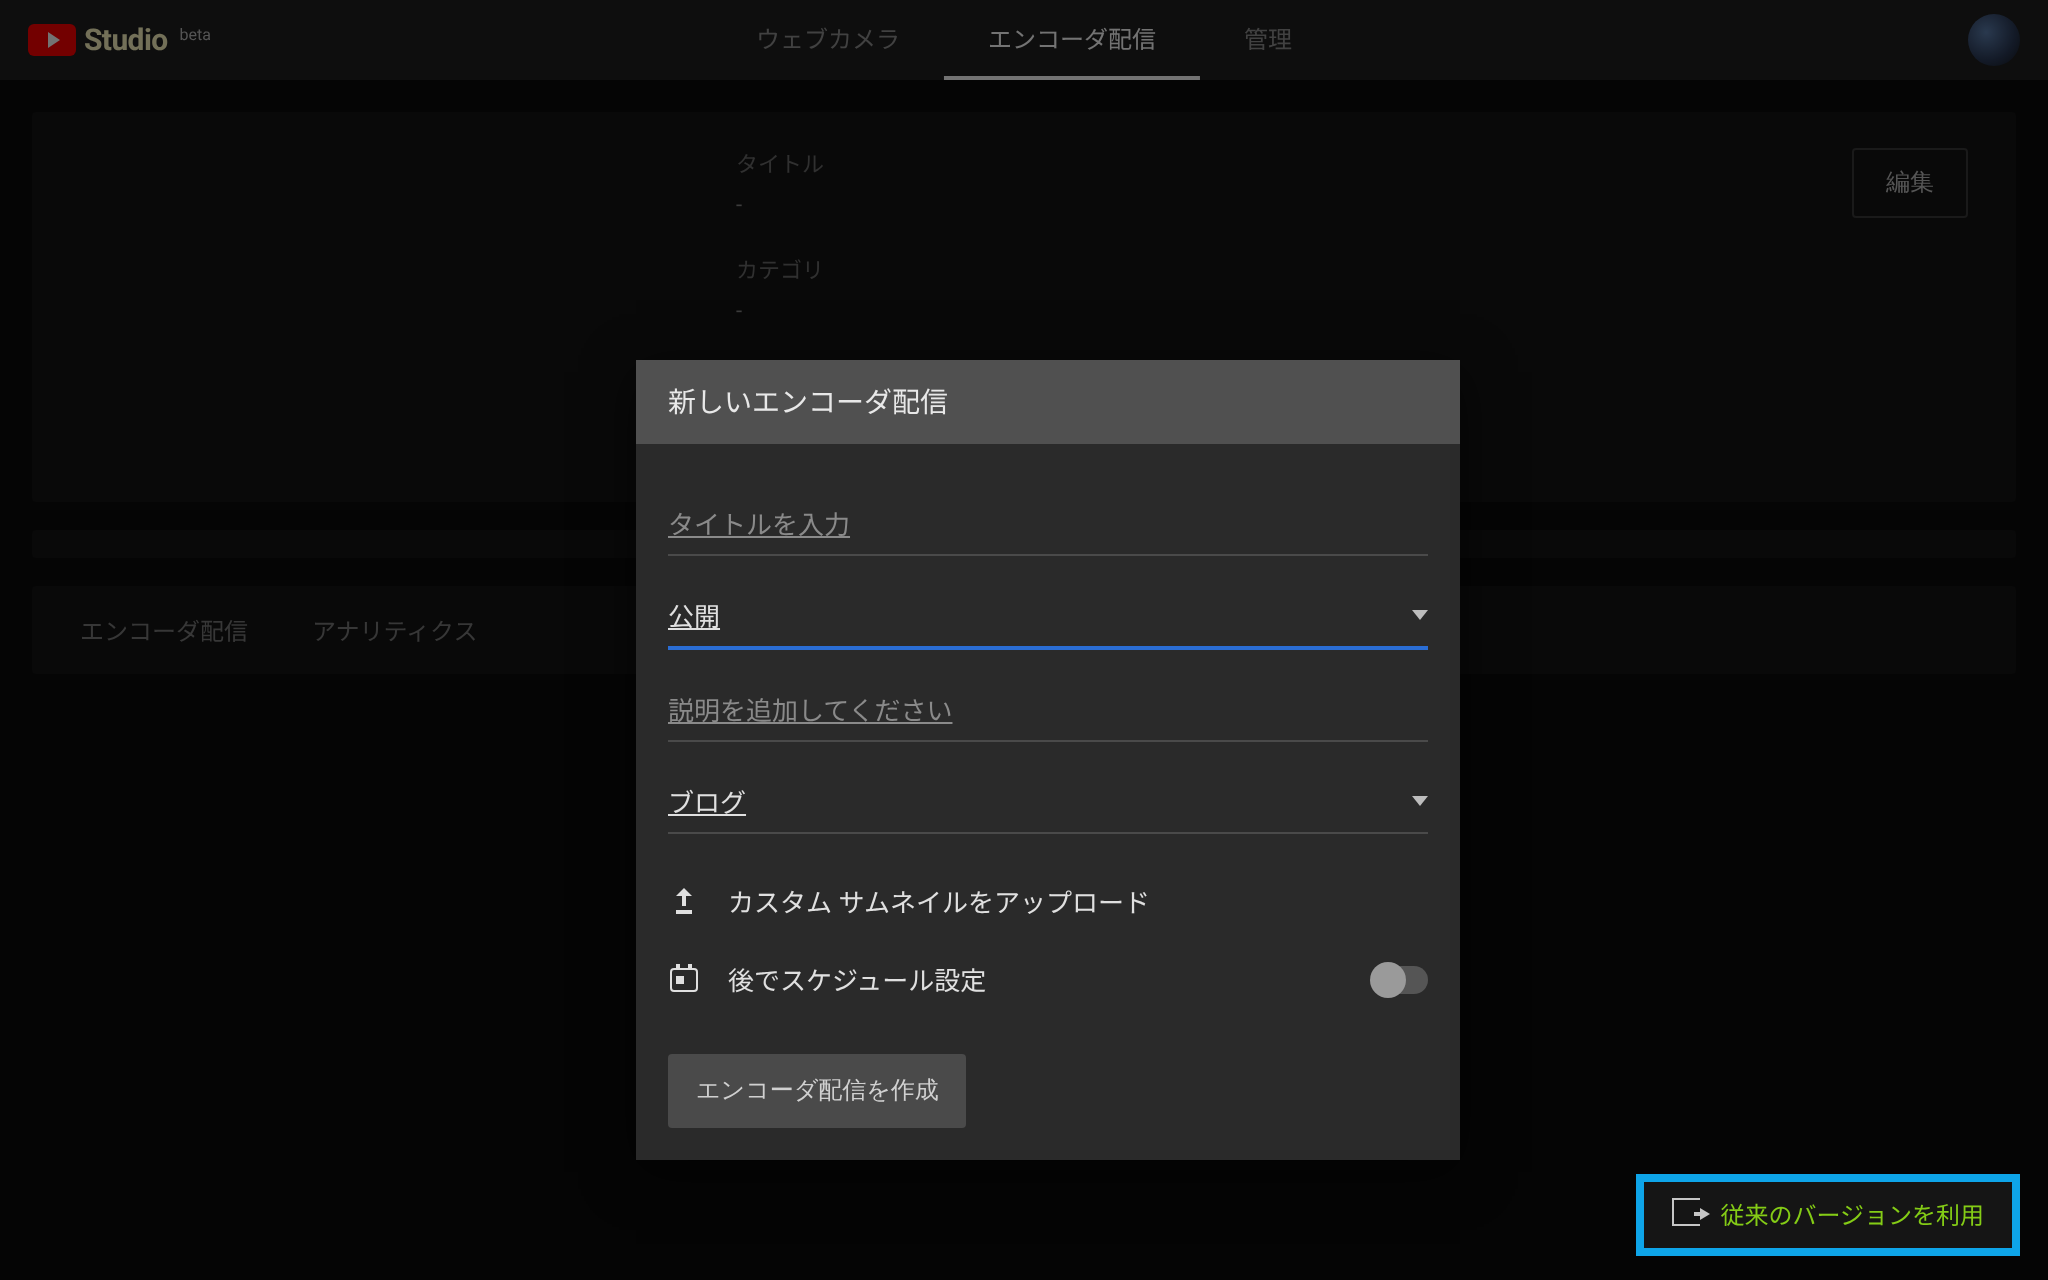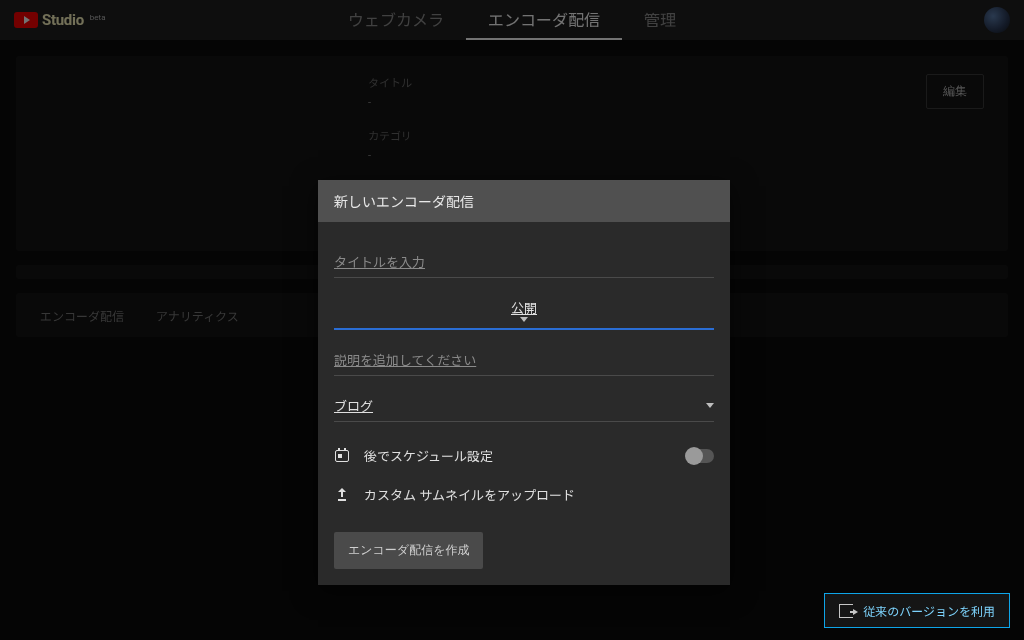--- a/index.html
+++ b/index.html
@@ -36,21 +36,21 @@
   }
   .logo-text { color: #fef9c3; font-weight: 700; font-size: 15px; letter-spacing: -0.3px; }
   .logo-beta { color: #bbb; font-size: 8px; margin-left: 2px; margin-top: -6px; }
 
   .top-tabs {
     position: absolute; left: 50%; transform: translateX(-50%);
     display: flex; height: 100%;
   }
   .top-tab {
     padding: 0 22px; display: flex; align-items: center;
-    color: #909090; font-size: 16px;
+    color: #909090; font-size: 12px;
     border-bottom: 2px solid transparent;
   }
   .top-tab.active { color: #fff; border-bottom-color: #fff; }
 
   .avatar {
     width: 26px; height: 26px; border-radius: 50%;
     background: radial-gradient(circle at 35% 35%, #5d7fae 0%, #2b3a57 60%, #15171c 100%);
     margin-left: auto;
   }
 
@@ -103,21 +103,21 @@
     margin: 10px 0 14px;
   }
   .field-line {
     border-bottom: 1px solid #4a4a4a;
     padding: 6px 0 6px;
     color: #8a8a8a;
     font-size: 13px;
     display:flex; align-items:center; justify-content: space-between; text-decoration: underline;
   }
   .field-line.val { color: #e0e0e0; }
-  .field-line.focused { border-bottom: 2px solid #2a6dd4; flex-direction: column; }
+  .field-line.focused { border-bottom: 2px solid #2a6dd4; }
   .chevron {
     width: 0; height: 0; border-left: 4px solid transparent; border-right: 4px solid transparent;
     border-top: 5px solid #bdbdbd;
   }
   .row {
     display:flex; align-items:center; gap: 14px;
     padding: 10px 0;
     color: #e0e0e0; font-size: 13px;
   }
   .row .spacer { flex: 1; }
@@ -156,23 +156,23 @@
     display:flex; justify-content:flex-start; padding: 4px 16px 16px;
   }
   .primary-btn {
     background: #4a4a4a; color: #d0d0d0;
     border: none; padding: 10px 14px; font-size: 12px; border-radius: 2px;
   }
 
   
   .legacy {
     position: absolute; right: 14px; bottom: 12px;
-    display:flex; align-items:center; gap:10px;
-    border: 1px solid #0ea5e9; padding: 8px 14px;
-    color:#7dd3fc; font-size:12px;
+    display:flex; align-items:flex-start; gap:10px;
+    border: 4px solid #0ea5e9; padding: 8px 14px;
+    color:#84cc16; font-size:12px;
     background:#151515;
   }
   .exit-icon { width:14px; height:14px; position:relative; border:1.5px solid #c6c6c6; border-right:none; }
   .exit-icon::after {
     content:""; position:absolute; right:-5px; top:4px;
     border-top:3px solid transparent; border-bottom:3px solid transparent; border-left:5px solid #c6c6c6;
   }
   .exit-icon::before {
     content:""; position:absolute; right:-3px; top:6px; width:6px; height:2px; background:#c6c6c6;
   }
@@ -244,35 +244,35 @@
     </div>
     <div class="field">
       <div class="field-line val">
         <span>ブログ</span>
         <span class="chevron"></span>
       </div>
     </div>
 
     <div class="row">
       <span class="icon-box">
+        <span class="upload-icon">
+            <span class="upload-arrowhead"></span>
+          </span>
+      </span>
+      <span>カスタム サムネイルをアップロード</span>
+    </div>
+
+    <div class="row">
+      <span class="icon-box">
           <span class="calendar-icon"></span>
         </span>
       <span>後でスケジュール設定</span>
       <span class="spacer"></span>
       <span class="toggle"></span>
     </div>
-
-    <div class="row">
-      <span class="icon-box">
-        <span class="upload-icon">
-            <span class="upload-arrowhead"></span>
-          </span>
-      </span>
-      <span>カスタム サムネイルをアップロード</span>
-    </div>
   </div>
   <div class="dialog-footer">
     <button class="primary-btn">エンコーダ配信を作成</button>
   </div>
 </div>
 
 <div class="legacy">
   <span class="exit-icon"></span>
   <span>従来のバージョンを利用</span>
 </div>

